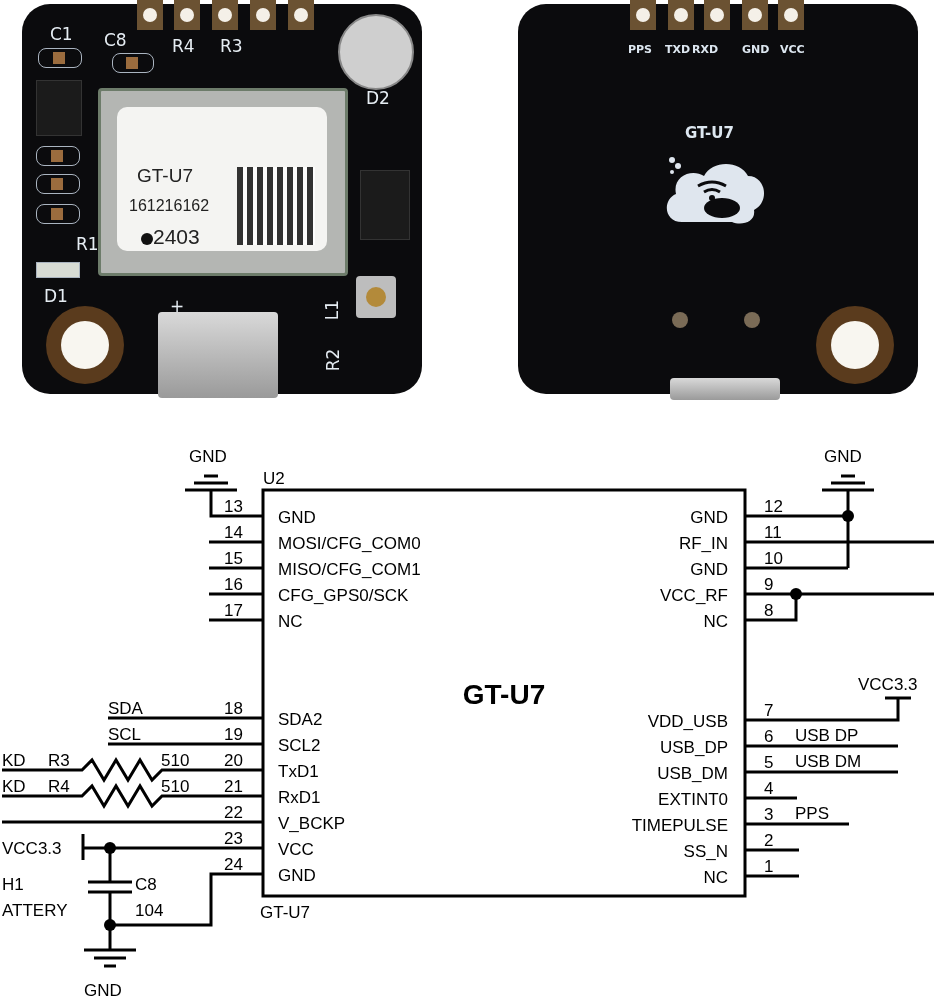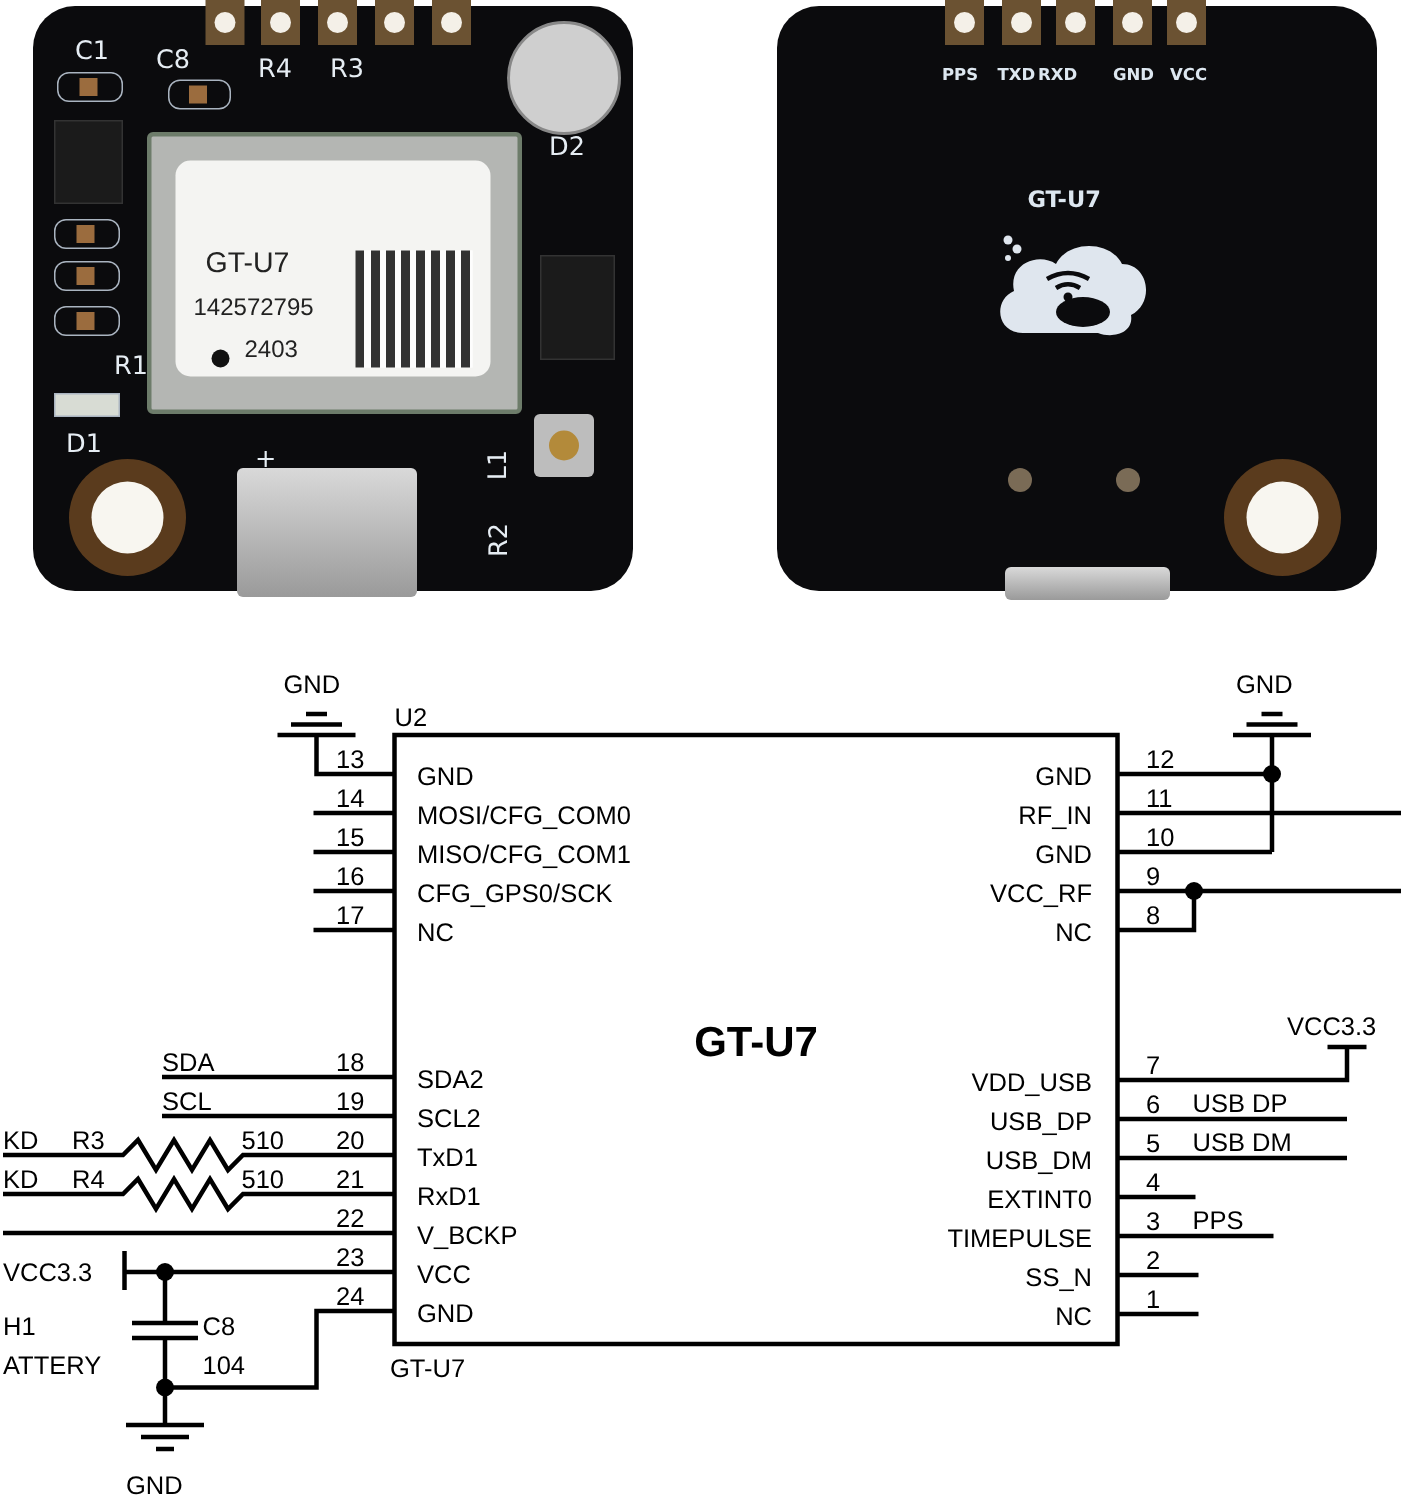--- a/index.html
+++ b/index.html
@@ -65,23 +65,23 @@
   <div class="chip" style="left:360px;top:170px;width:48px;height:68px;"></div>
   <div style="position:absolute;left:338px;top:14px;width:72px;height:72px;border-radius:50%;background:#cfcfcf;border:2px solid #888;"></div>
   <div style="position:absolute;left:36px;top:262px;width:42px;height:14px;border:1.5px solid #aab4c0;background:#d8dcd4;"></div>
   <div style="position:absolute;left:356px;top:276px;width:40px;height:42px;background:#bdbdbd;border-radius:4px;">
       <div style="position:absolute;left:10px;top:11px;width:20px;height:20px;border-radius:50%;background:#b38a3a;"></div>
     </div>
 
   <div class="module" style="left:98px;top:88px;width:244px;height:182px;">
     <div class="label" style="left:16px;top:16px;width:210px;height:144px;">
       <div class="lbl-t" style="left:20px;top:58px;font-size:19px;">GT-U7</div>
-      <div class="lbl-t" style="left:12px;top:90px;font-size:16px;">142572795</div>
+      <div class="lbl-t" style="left:12px;top:90px;font-size:16px;">161216162</div>
       <div style="position:absolute;left:24px;top:126px;width:12px;height:12px;border-radius:50%;background:#111;"></div>
-      <div class="lbl-t" style="left:46px;top:118px;font-size:16px;">2403</div>
+      <div class="lbl-t" style="left:36px;top:118px;font-size:21px;">2403</div>
       <div class="qr" style="left:120px;top:60px;"></div>
     </div>
   </div>
   <div class="usb" style="left:158px;top:312px;width:120px;height:86px;"></div>
   <div class="mount" style="left:46px;top:306px;"></div>
 </div>
 
 <div class="photo" style="left:510px;width:428px;">
   <div class="board" style="left:8px;top:4px;width:400px;height:390px;"></div>
   <div class="header-pin" style="left:120px;top:0;"></div>

